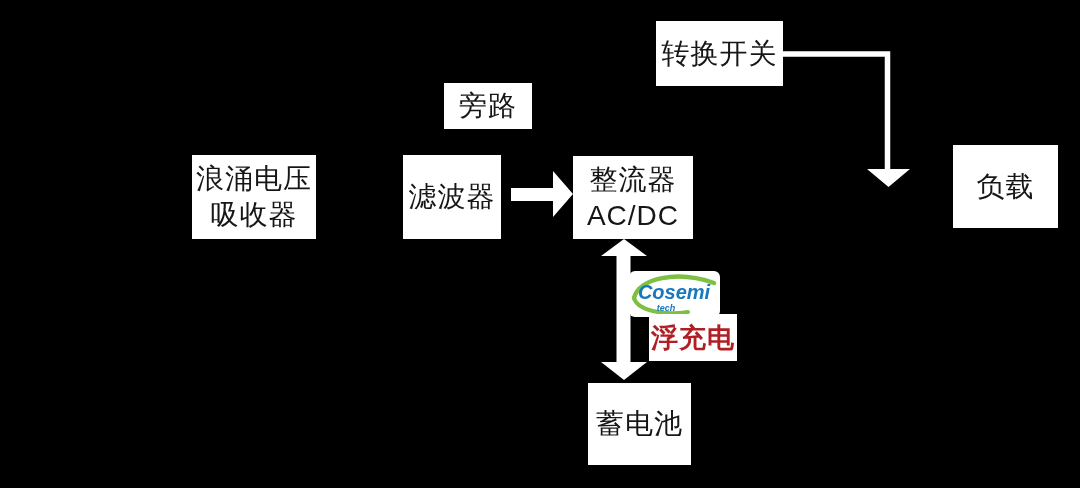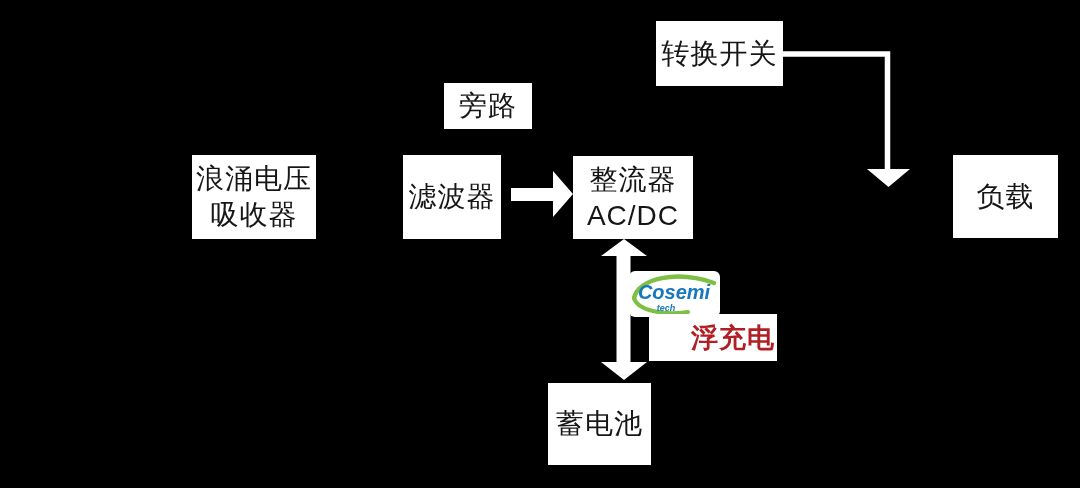--- a/index.html
+++ b/index.html
@@ -35,36 +35,36 @@
   }
   .node span{display:block;}
   
   .n-mains    {left:22px;  top:132px; width:128px; height:46px;}
   .n-surge    {left:192px; top:155px; width:124px; height:84px;}
   .n-bypass   {left:444px; top:83px;  width:88px;  height:46px;}
   .n-filter   {left:403px; top:155px; width:98px; height:84px;}
   .n-rectifier{left:573px; top:156px; width:120px; height:83px;}
   .n-transfer {left:656px; top:21px;  width:127px; height:65px;}
   .n-inverter {left:741px; top:156px; width:104px; height:83px;}
-  .n-load     {left:953px; top:155px; width:105px; height:83px;}
-  .n-battery  {left:548px; top:383px; width:103px; height:82px;}
+  .n-load     {left:953px; top:145px; width:105px; height:83px;}
+  .n-battery  {left:588px; top:383px; width:103px; height:82px;}
 
   .connector-layer{position:absolute;left:0;top:0;width:1080px;height:488px;}
   .arrow-fill{fill:var(--arrow);}
   .arrow-line{stroke:var(--arrow);fill:none;}
 
   .logo-box{
     position:absolute;left:629px;top:271px;width:91px;height:46px;
     background:var(--box-fill);border-radius:6px;overflow:hidden;
   }
   .logo-box svg{display:block;width:100%;height:100%;}
   .float-box{
     position:absolute;left:649px;top:314px;width:88px;height:47px;
     background:var(--box-fill);
-    display:flex;align-items:center;justify-content:center;padding-left:40px;
+    display:flex;align-items:center;justify-content:center;
   }
   .float-box span{
     color:var(--float-charge);
     font-size:27px;font-weight:bold;letter-spacing:1px;white-space:nowrap;
   }
 </style>
 </head>
 <body>
 
 <div class="canvas">

